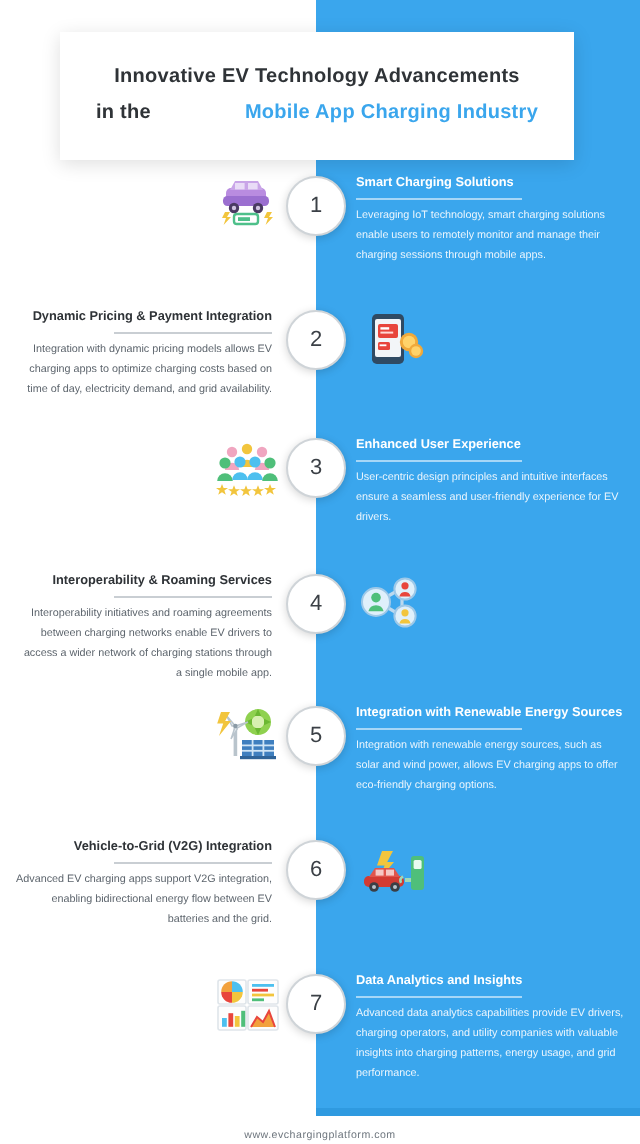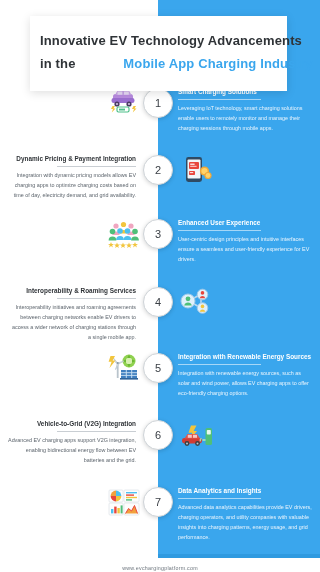--- a/index.html
+++ b/index.html
@@ -40,21 +40,21 @@
     left:30px;top:16px;
     width:257px;
     padding:14px 10px 15px;
     background:#ffffff;
     box-shadow:0 2px 9px rgba(0,0,0,.13);
     text-align:center;
     box-sizing:border-box;
     z-index:6;
   }
   .header-line{
-    font-size:13px;
+    font-size:10px;
     font-weight:bold;
     color:#2f3337;
     letter-spacing:.15px;
     line-height:1.75;
     white-space:nowrap;
   }
   .header-accent{color:#3aa6ed;margin-left:44px;}
 
   
   .row{

